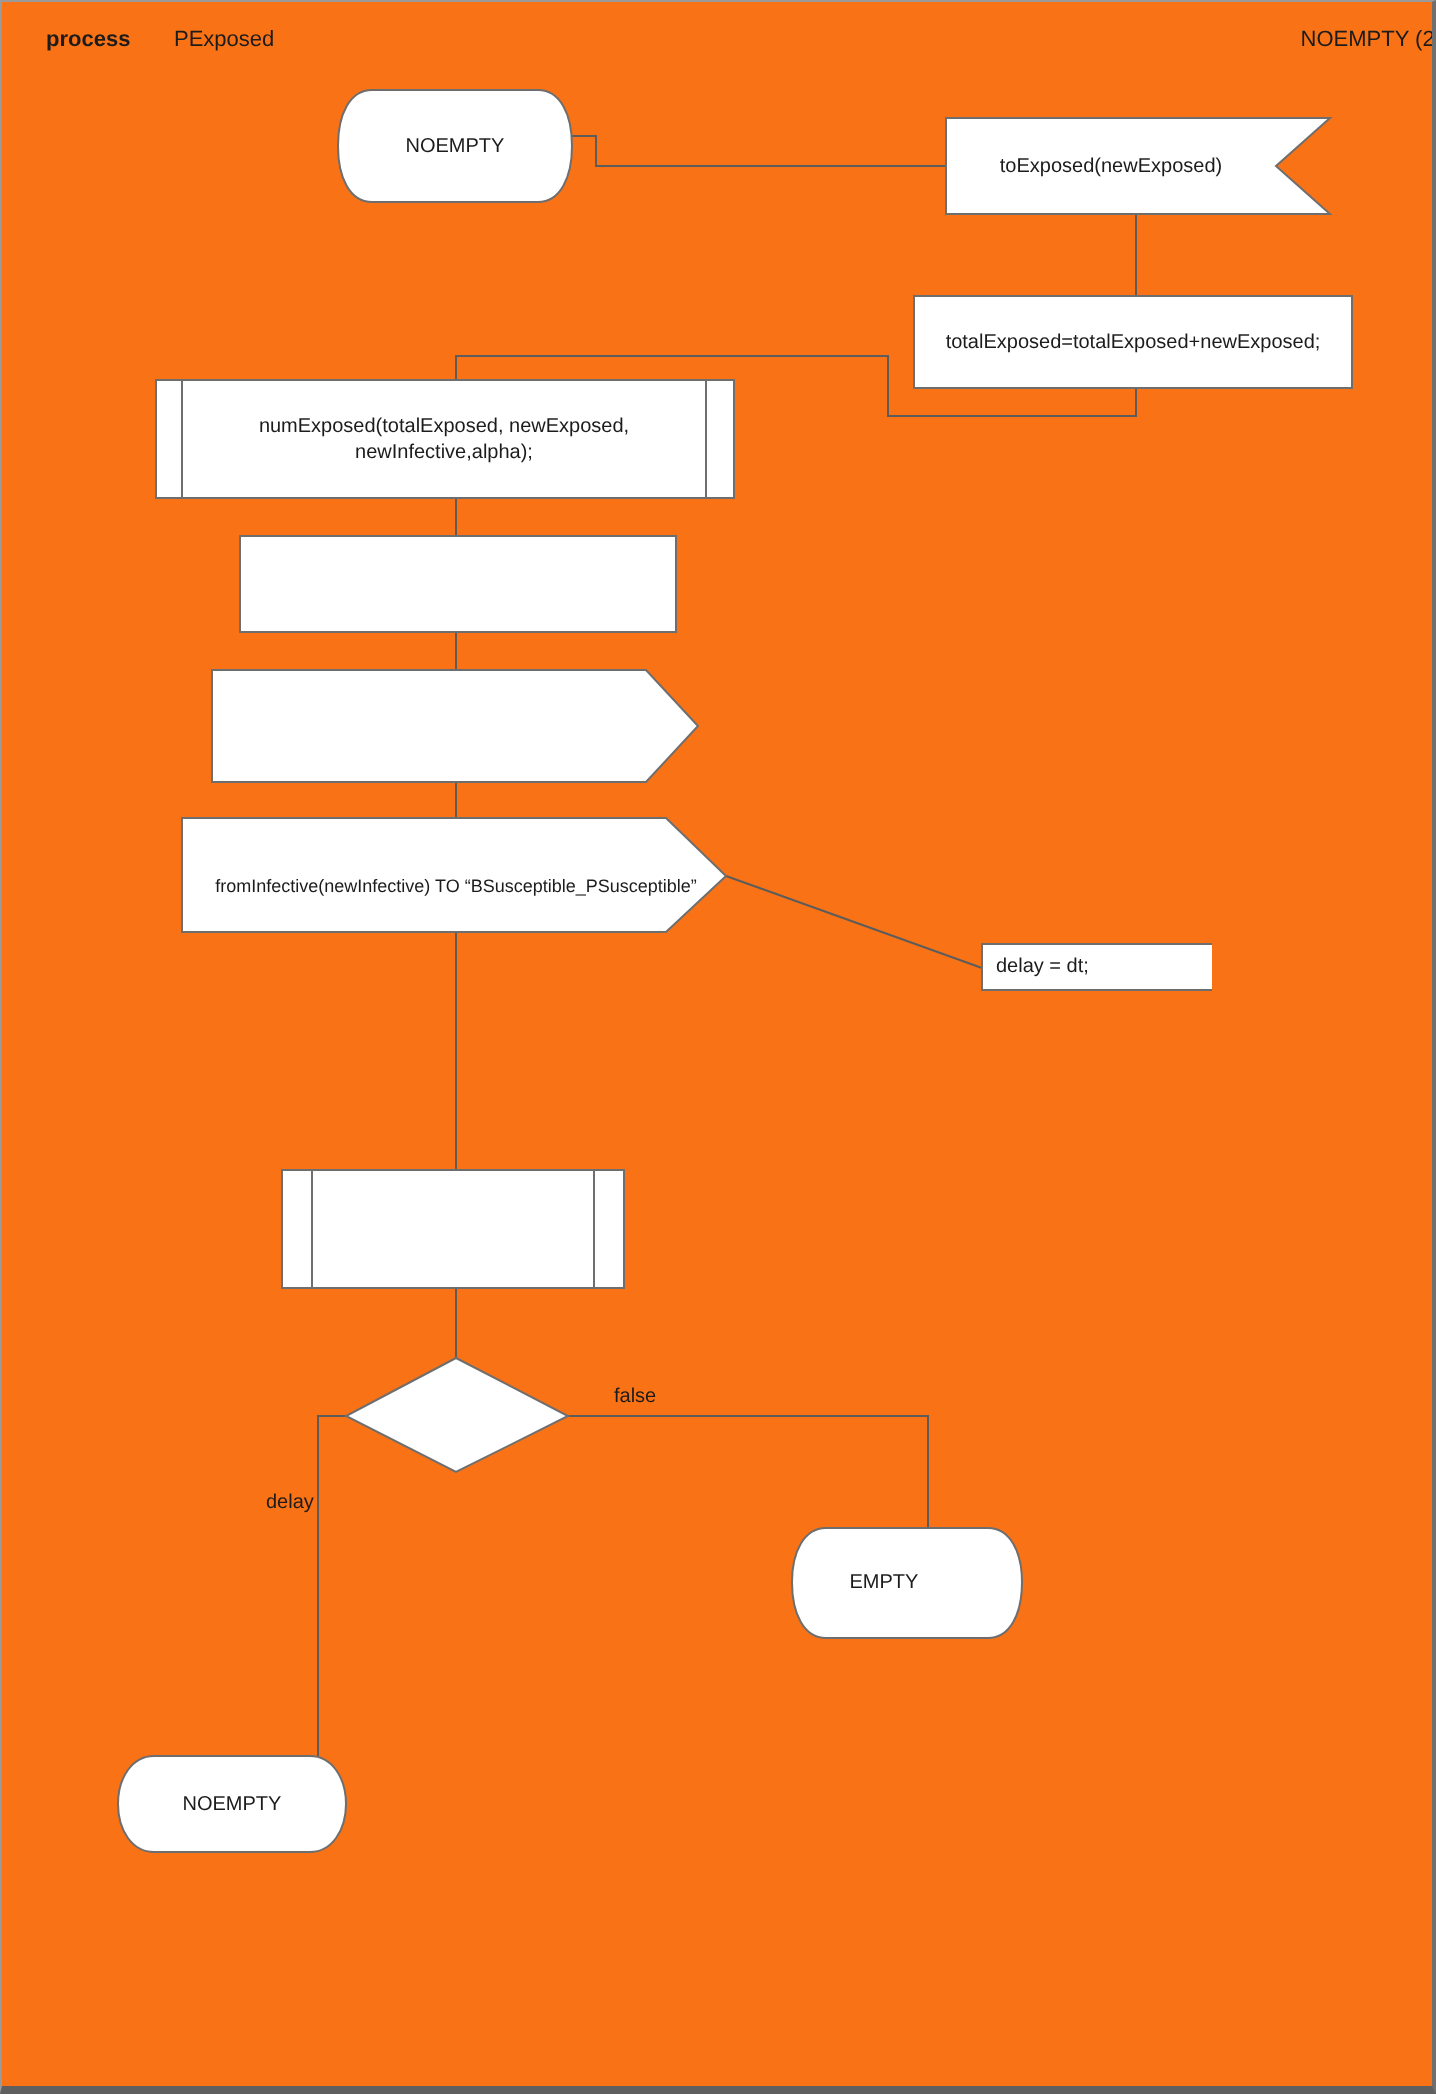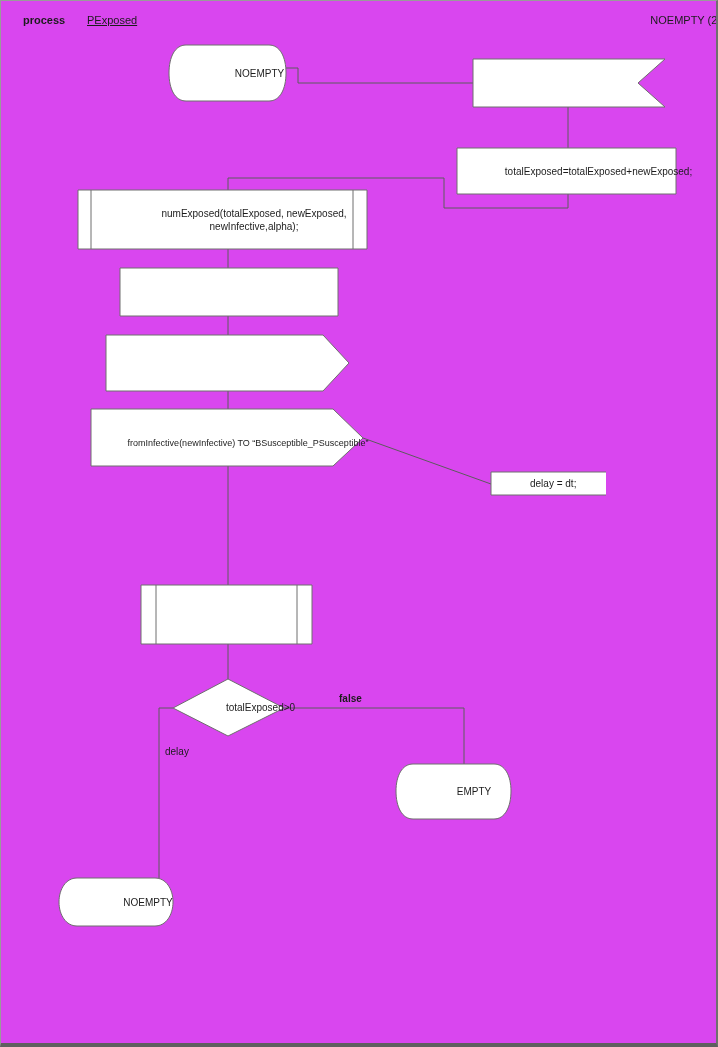--- a/index.html
+++ b/index.html
@@ -1,37 +1,36 @@
 <!DOCTYPE html>
 <html><head>
 <meta charset="utf-8">
 <style>
   html,body{margin:0;padding:0;background:#e9e9e9;}
   .page{
     position:relative;
     width:718px;height:1047px;
     margin:0;
-    background:#d946ef;
+    background:#f97316;
     box-sizing:border-box;
     border:1px solid #9a9a9a;
     border-right:2px solid #6f6f6f;
     border-bottom:4px solid #5f5f5f;
     font-family:"Liberation Sans", sans-serif;
     color:#1c1c1c;
     overflow:hidden;
   }
   .page svg{position:absolute;left:0;top:0;}
   .lbl{
     position:absolute;
     display:flex;align-items:center;justify-content:center;
     text-align:right;
     font-size:10px;line-height:13px;
     white-space:nowrap;
     color:#1c1c1c;
-    margin-left:32px;
   }
   .lbl.small{font-size:9px;}
   .lbl.left{justify-content:flex-start;padding-left:7px;box-sizing:border-box;}
   .lbl.multiline{flex-direction:column;}
   .hdr{position:absolute;font-size:11px;line-height:13px;white-space:nowrap;}
   .hdr.bold{font-weight:bold;}
   .hdr.right{text-align:right;}
   path,rect,line{vector-effect:non-scaling-stroke;}
 </style>
 </head>
@@ -79,43 +78,43 @@
 
       <path d="M227,678 L283,707 L227,735 L172,707 Z"></path>
 
       <path d="M412,763 L493,763 C504,763 510,775 510,790 C510,806 504,818 493,818 L412,818 C401,818 395,806 395,790 C395,775 401,763 412,763 Z"></path>
 
       <path d="M76,877 L154,877 C165,877 172,888 172,901 C172,914 165,925 154,925 L76,925 C65,925 58,914 58,901 C58,888 65,877 76,877 Z"></path>
     </g>
   </svg>
 
   <div class="hdr bold" style="left:22px;top:13px;">process</div>
-  <div class="hdr" style="left:86px;top:13px;text-decoration:underline;">PExposed</div>
+  <div class="hdr" style="left:86px;top:13px;">PExposed</div>
   <div class="hdr right" style="left:520px;top:13px;width:200px;">NOEMPTY (2)</div>
 
   <div class="lbl" style="left:168px;top:44px;width:117px;height:56px;">NOEMPTY</div>
 
+  <div class="lbl" style="left:472px;top:58px;width:165px;height:48px;">toExposed(newExposed)</div>
 
   <div class="lbl multiline" style="left:90px;top:189px;width:262px;height:59px;">
     <div>numExposed(totalExposed, newExposed,</div>
     <div>newInfective,alpha);</div>
   </div>
 
   <div class="lbl" style="left:456px;top:147px;width:219px;height:46px;">totalExposed=totalExposed+newExposed;</div>
 
 
 
-  <div class="lbl small" style="left:90px;top:408px;width:250px;height:69px;">fromInfective(newInfective) TO “BSusceptible_PSusceptible”</div>
+  <div class="lbl small" style="left:102px;top:408px;width:250px;height:69px;">fromInfective(newInfective) TO “BSusceptible_PSusceptible”</div>
 
   <div class="lbl left" style="left:490px;top:471px;width:115px;height:23px;">delay = dt;</div>
 
 
-  <div class="lbl" style="left:172px;top:678px;width:111px;height:57px;">totalExposed&gt;0</div>
 
-  <div class="lbl" style="left:306px;top:690px;height:14px;font-weight:bold;">false</div>
+  <div class="lbl" style="left:306px;top:690px;height:14px;">false</div>
 
   <div class="lbl" style="left:132px;top:743px;height:14px;">delay</div>
 
   <div class="lbl" style="left:395px;top:763px;width:92px;height:55px;">EMPTY</div>
 
   <div class="lbl" style="left:58px;top:877px;width:114px;height:48px;">NOEMPTY</div>
 
 </div>
 
 </body></html>

